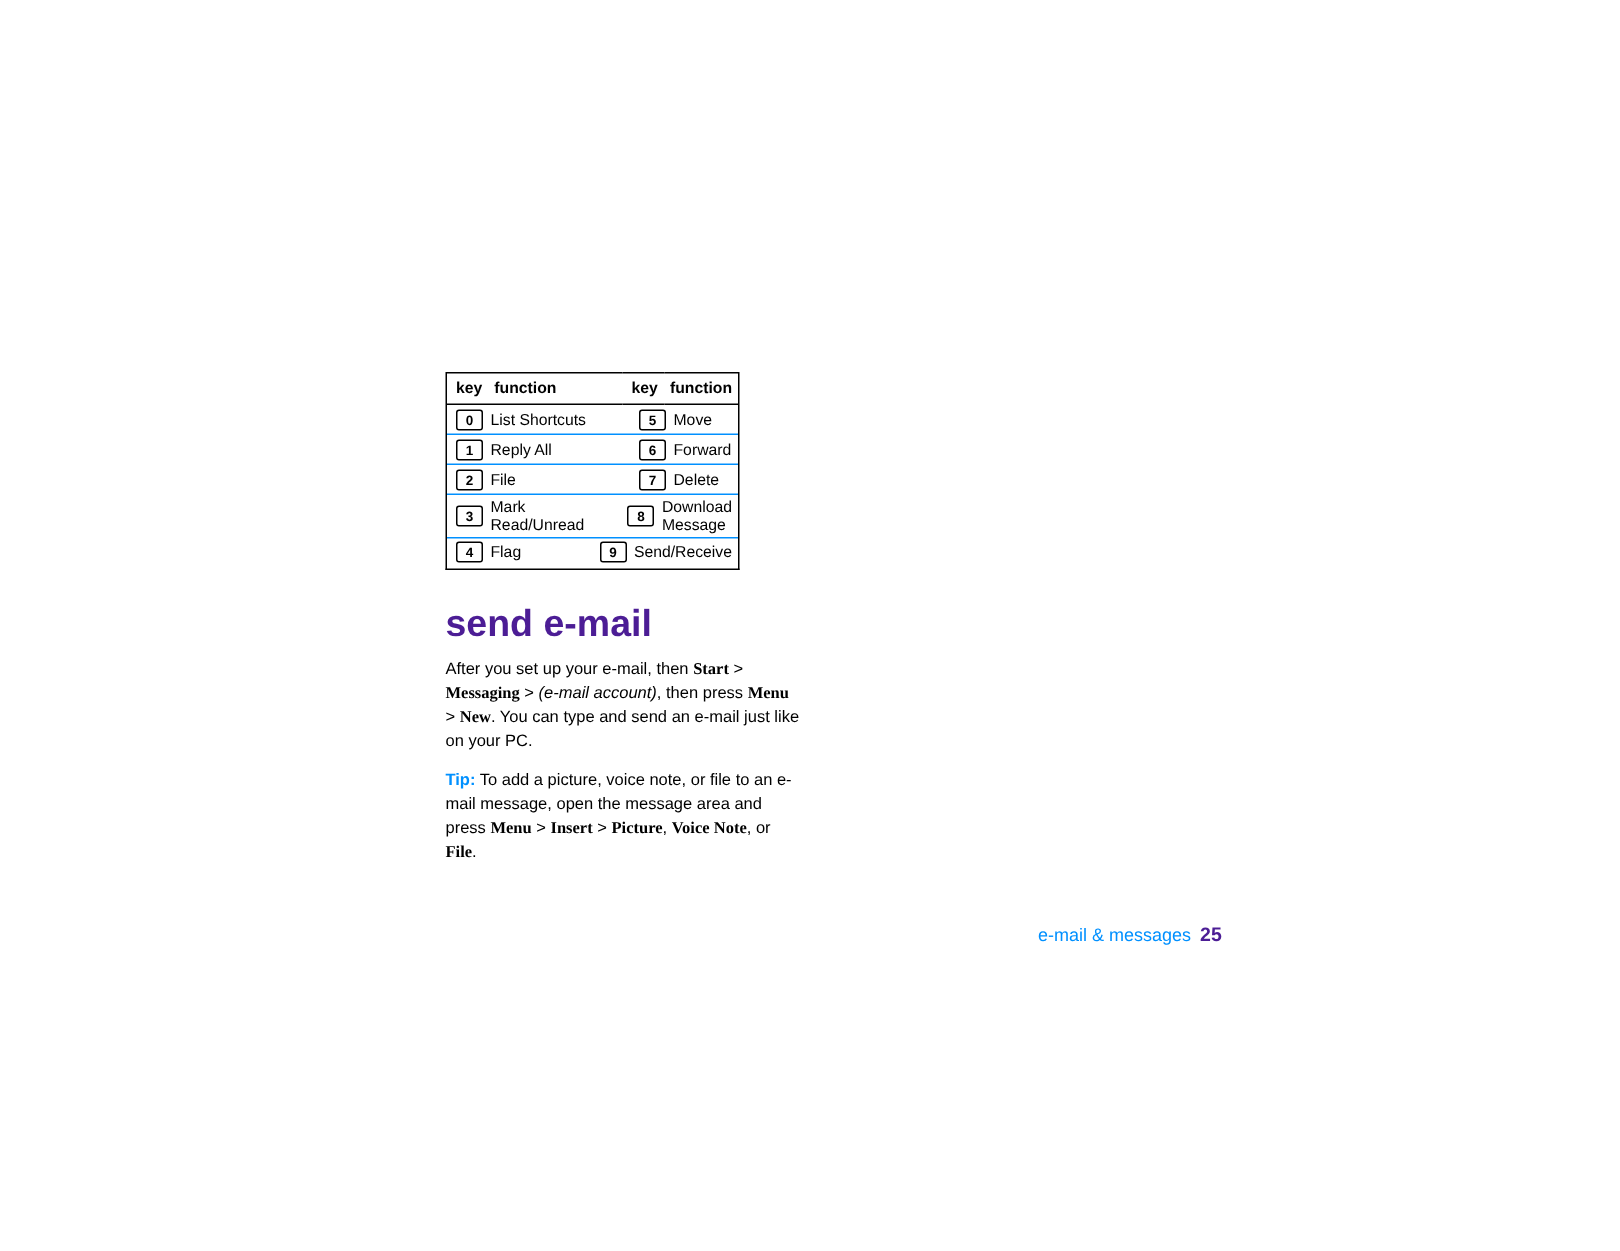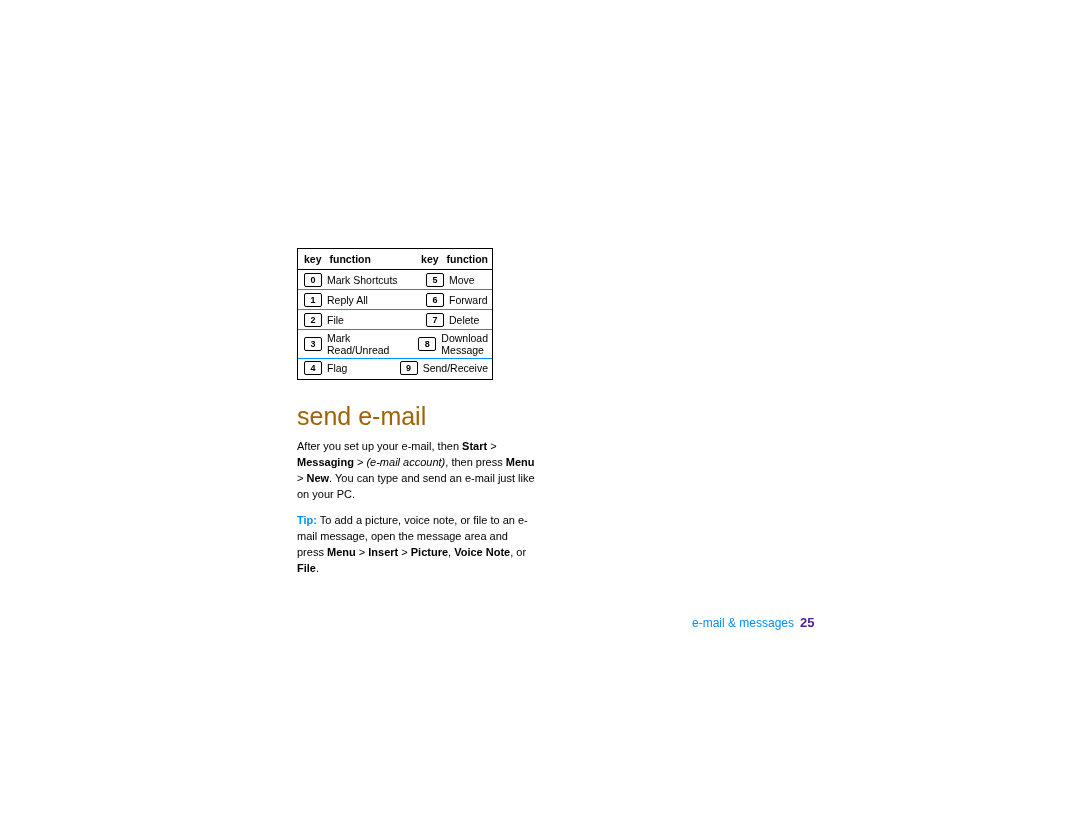--- a/index.html
+++ b/index.html
@@ -66,33 +66,33 @@
     width: 16px;
     height: 12px;
     border: 1.5px solid #000;
     border-radius: 2px;
     align-items: center;
     justify-content: center;
     font-size: 9px;
     font-weight: bold;
   }
   h1.section {
-    color: #a16207;
-    font-weight: normal;
+    color: #4c1d95;
+    font-weight: bold;
     font-size: 25px;
     margin: 22px 0 8px 0;
   }
   .body-para {
     font-size: 11px;
     line-height: 1.45;
     margin: 0 0 10px 0;
     max-width: 238px;
   }
   .nav-pill {
-    font-family: Liberation Sans, sans-serif;
+    font-family: Liberation Serif, serif;
     font-weight: bold;
     font-stretch: condensed;
   }
   .italic { font-style: italic; }
   .footer {
     position: absolute;
     top: 615px;
     left: 648px;
     font-size: 12px;
     display: flex;
@@ -114,21 +114,21 @@
       <div class="cell c1">key</div>
       <div class="cell c2">function</div>
       <div class="cell c3">key</div>
       <div class="cell c4">function</div>
     </div>
 
     <div class="row">
       <div class="cell c1">
           <span class="keycap">0</span>
         </div>
-      <div class="cell c2">Mark Shortcuts</div>
+      <div class="cell c2">List Shortcuts</div>
       <div class="cell c3">
           <span class="keycap">5</span>
         </div>
       <div class="cell c4">Move</div>
     </div>
     <div class="row">
       <div class="cell c1">
           <span class="keycap">1</span>
         </div>
       <div class="cell c2">Reply All</div>

